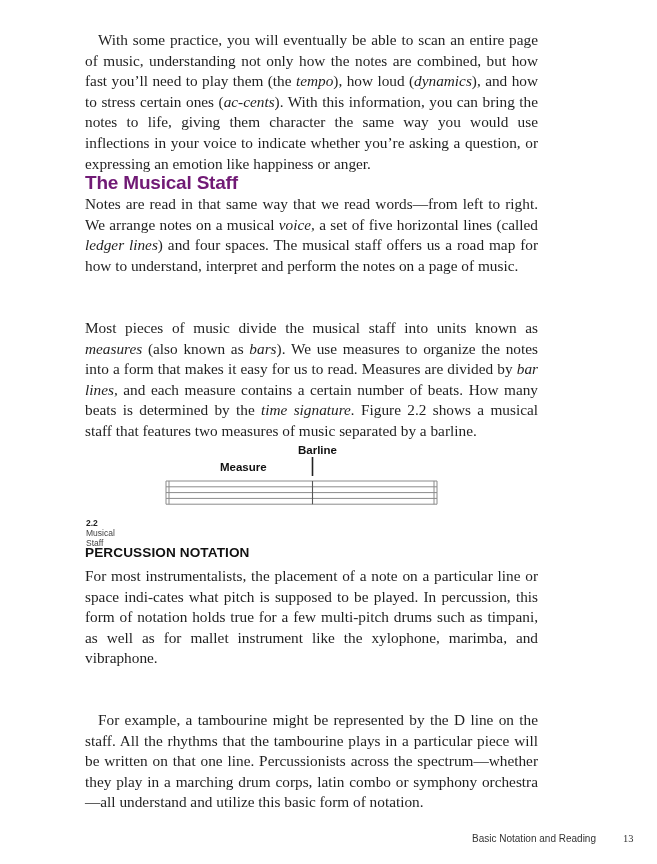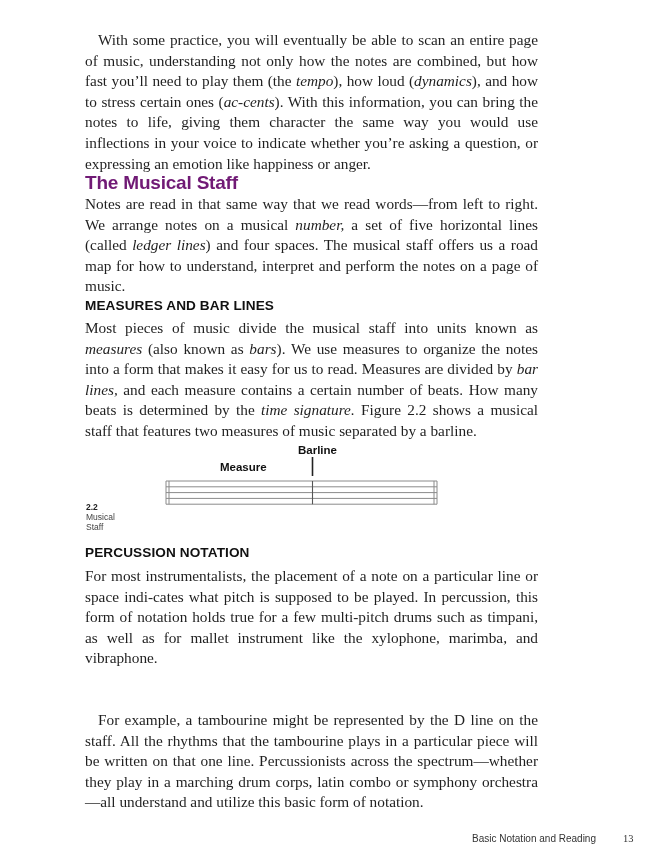--- a/index.html
+++ b/index.html
@@ -23,21 +23,21 @@
       font-family: "Liberation Sans", "DejaVu Sans", sans-serif;
       font-weight: bold; font-size: 13.6px; color: #111; letter-spacing: 0.1px;
     }
     .fig { position: absolute; left: 0; top: 0; }
     .fig-label {
       position: absolute;
       font-family: "Liberation Sans", "DejaVu Sans", sans-serif;
       font-weight: bold; font-size: 11.5px; color: #111;
     }
     .caption {
-      position: absolute; left: 86px; top: 502px;
+      position: absolute; left: 86px; top: 518px;
       font-family: "Liberation Sans", "DejaVu Sans", sans-serif;
       font-size: 8.5px; color: #444;
     }
     .caption b { color: #222; }
     .footer {
       position: absolute; top: 833px;
       font-family: "Liberation Sans", "DejaVu Sans", sans-serif;
       font-size: 10px; color: #333;
     }
     .page-num {
@@ -47,23 +47,22 @@
     }
   </style>
 </head>
 <body>
 
 <div class="page">
 
   <p class="body-text indent" style="top:30px;"><span>With some practice, you will eventually be able to scan an entire page of music, understanding not only how the notes are combined, but how fast you’ll need to play them (the </span><em>tempo</em><span>), how loud (</span><em>dynamics</em><span>), and how to stress certain ones (</span><em>ac-cents</em><span>). With this information, you can bring the notes to life, giving them character the same way you would use inflections in your voice to indicate whether you’re asking a question, or expressing an emotion like happiness or anger.</span></p>
 
   <h2 class="h2" style="top:172px;">The Musical Staff</h2>
-  <p class="body-text" style="top:194px;"><span>Notes are read in that same way that we read words—from left to right. We arrange notes on a musical </span><em>number,</em><span> a set of five horizontal lines (called </span><em>ledger lines</em><span>) and four spaces. The musical staff offers us a road map for how to understand, interpret and perform the notes on a page of music.</span></p>
+  <p class="body-text" style="top:194px;"><span>Notes are read in that same way that we read words—from left to right. We arrange notes on a musical </span><em>voice,</em><span> a set of five horizontal lines (called </span><em>ledger lines</em><span>) and four spaces. The musical staff offers us a road map for how to understand, interpret and perform the notes on a page of music.</span></p>
 
-  <h3 class="h3" style="top:298px;">MEASURES AND BAR LINES</h3>
   <p class="body-text" style="top:318px;"><span>Most pieces of music divide the musical staff into units known as </span><em>measures</em><span> (also known as </span><em>bars</em><span>). We use measures to organize the notes into a form that makes it easy for us to read. Measures are divided by </span><em>bar lines,</em><span> and each measure contains a certain number of beats. How many beats is determined by the </span><em>time signature.</em><span> Figure 2.2 shows a musical staff that features two measures of music separated by a barline.</span></p>
 
   <div class="fig">
     <span class="fig-label" style="left:298px; top:444px;">Barline</span>
     <span class="fig-label" style="left:220px; top:461px;">Measure</span>
     <svg id="staff-svg" width="657" height="864" style="position:absolute;left:0;top:0;">
         <line x1="166" y1="481" x2="437" y2="481" stroke="#8a8a8a" stroke-width="1"></line>
         <line x1="166" y1="486.8" x2="437" y2="486.8" stroke="#8a8a8a" stroke-width="1"></line>
         <line x1="166" y1="492.6" x2="437" y2="492.6" stroke="#8a8a8a" stroke-width="1"></line>
         <line x1="166" y1="498.4" x2="437" y2="498.4" stroke="#8a8a8a" stroke-width="1"></line>

